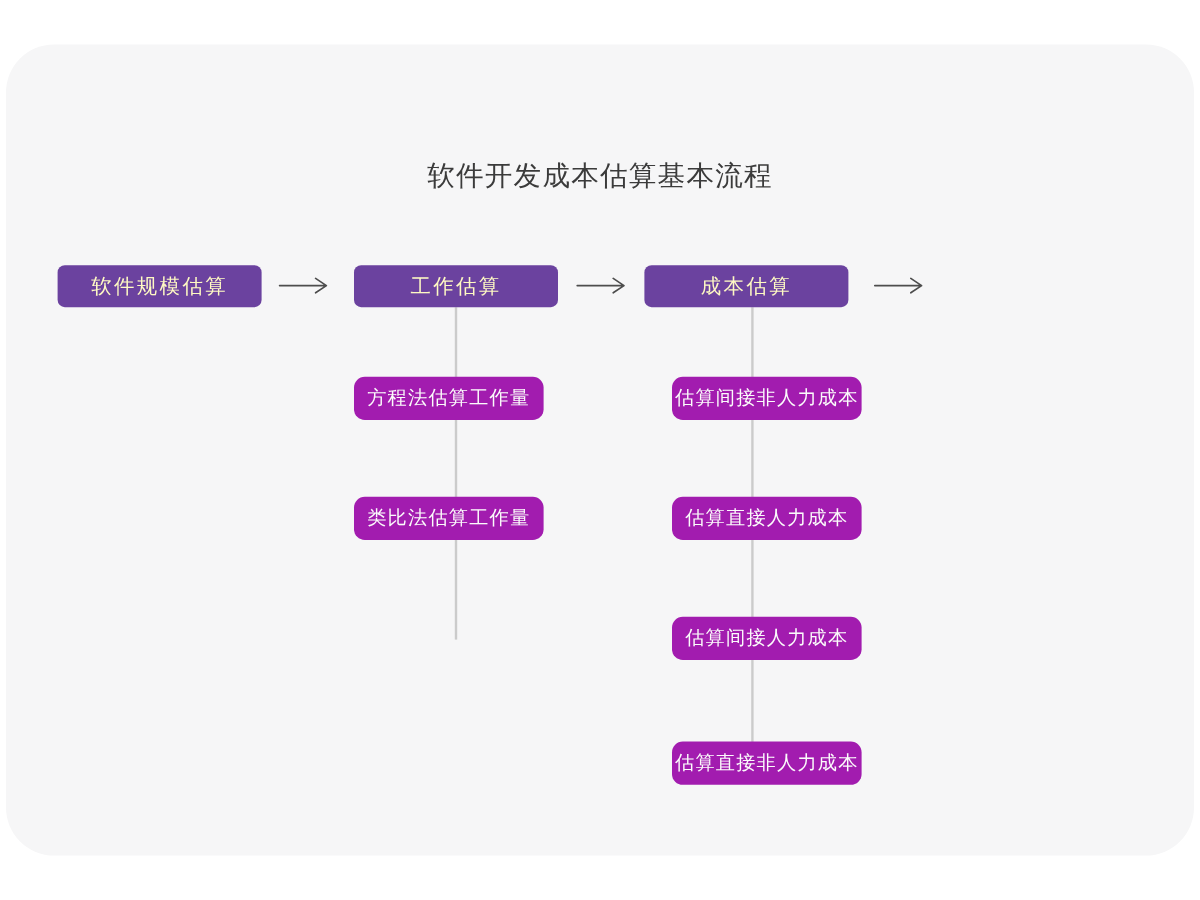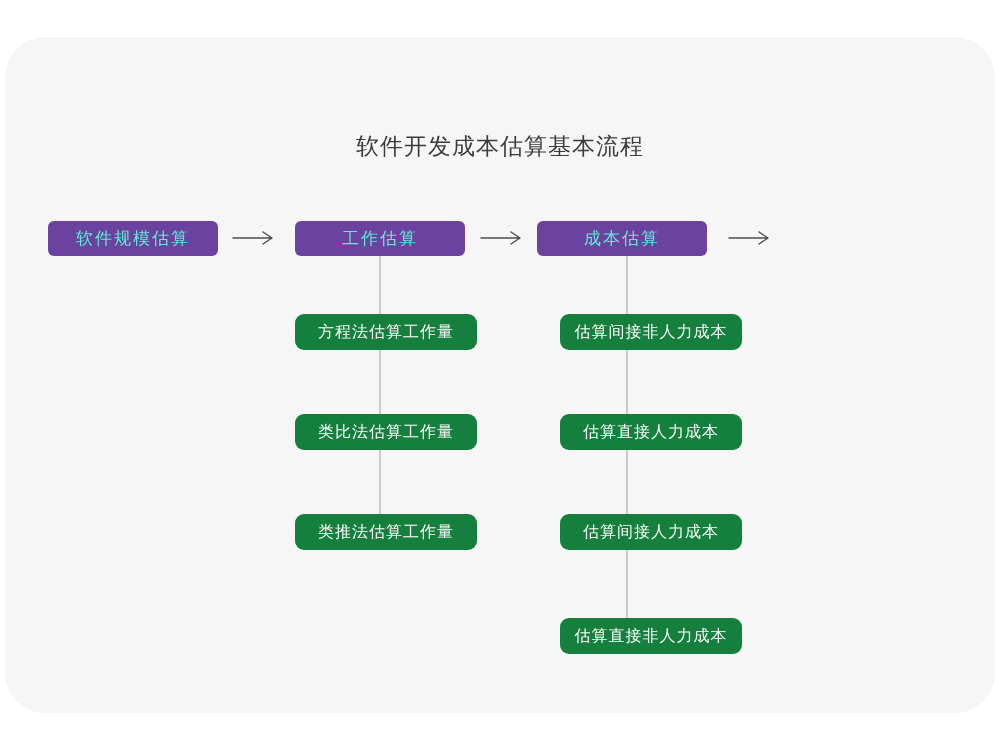--- a/index.html
+++ b/index.html
@@ -26,35 +26,35 @@
     font-weight: 500;
     letter-spacing: 1px;
     color: #3b3b3b;
   }
   .node {
     position: absolute;
     width: 170px; height: 35px;
     display: flex; align-items: center; justify-content: center;
     border-radius: 6px;
     background: #6b429f;
-    color: #5eead4;
+    color: #fef9c3;
     font-size: 17px;
     letter-spacing: 2px;
     z-index: 3;
   }
   .node.n1 { left: 43px;  top: 184px; }
   .node.n2 { left: 290px; top: 184px; justify-content: center; }
   .node.n3 { left: 532px; top: 184px; }
   .node.n4 { left: 787px; top: 184px; }
   .subnode {
     position: absolute;
-    width: 182px; height: 36px;
+    width: 158px; height: 36px;
     display: flex; align-items: center; justify-content: center;
     border-radius: 9px;
-    background: #15803d;
+    background: #a21caf;
     color: #fbfbfb;
     font-size: 16px;
     letter-spacing: 1px;
     z-index: 3;
   }
   .colL { left: 290px; }
   .colR { left: 555px; }
   .r1 { top: 277px; }
   .r2 { top: 377px; }
   .r3 { top: 477px; }
@@ -112,23 +112,20 @@
       <path d="M2,8 L40,8 M32,2 L41,8 L32,14" stroke="#4d4d4d" stroke-width="1.4" fill="none" stroke-linecap="round" stroke-linejoin="round"></path>
     </svg>
 
 
     <div class="subnode colL r1">
       <span>方程法估算工作量</span>
     </div>
     <div class="subnode colL r2">
       <span>类比法估算工作量</span>
     </div>
-    <div class="subnode colL r3">
-      <span>类推法估算工作量</span>
-    </div>
 
     <div class="subnode colR r1">
       <span>估算间接非人力成本</span>
     </div>
     <div class="subnode colR r2">
       <span>估算直接人力成本</span>
     </div>
     <div class="subnode colR r3">
       <span>估算间接人力成本</span>
     </div>

